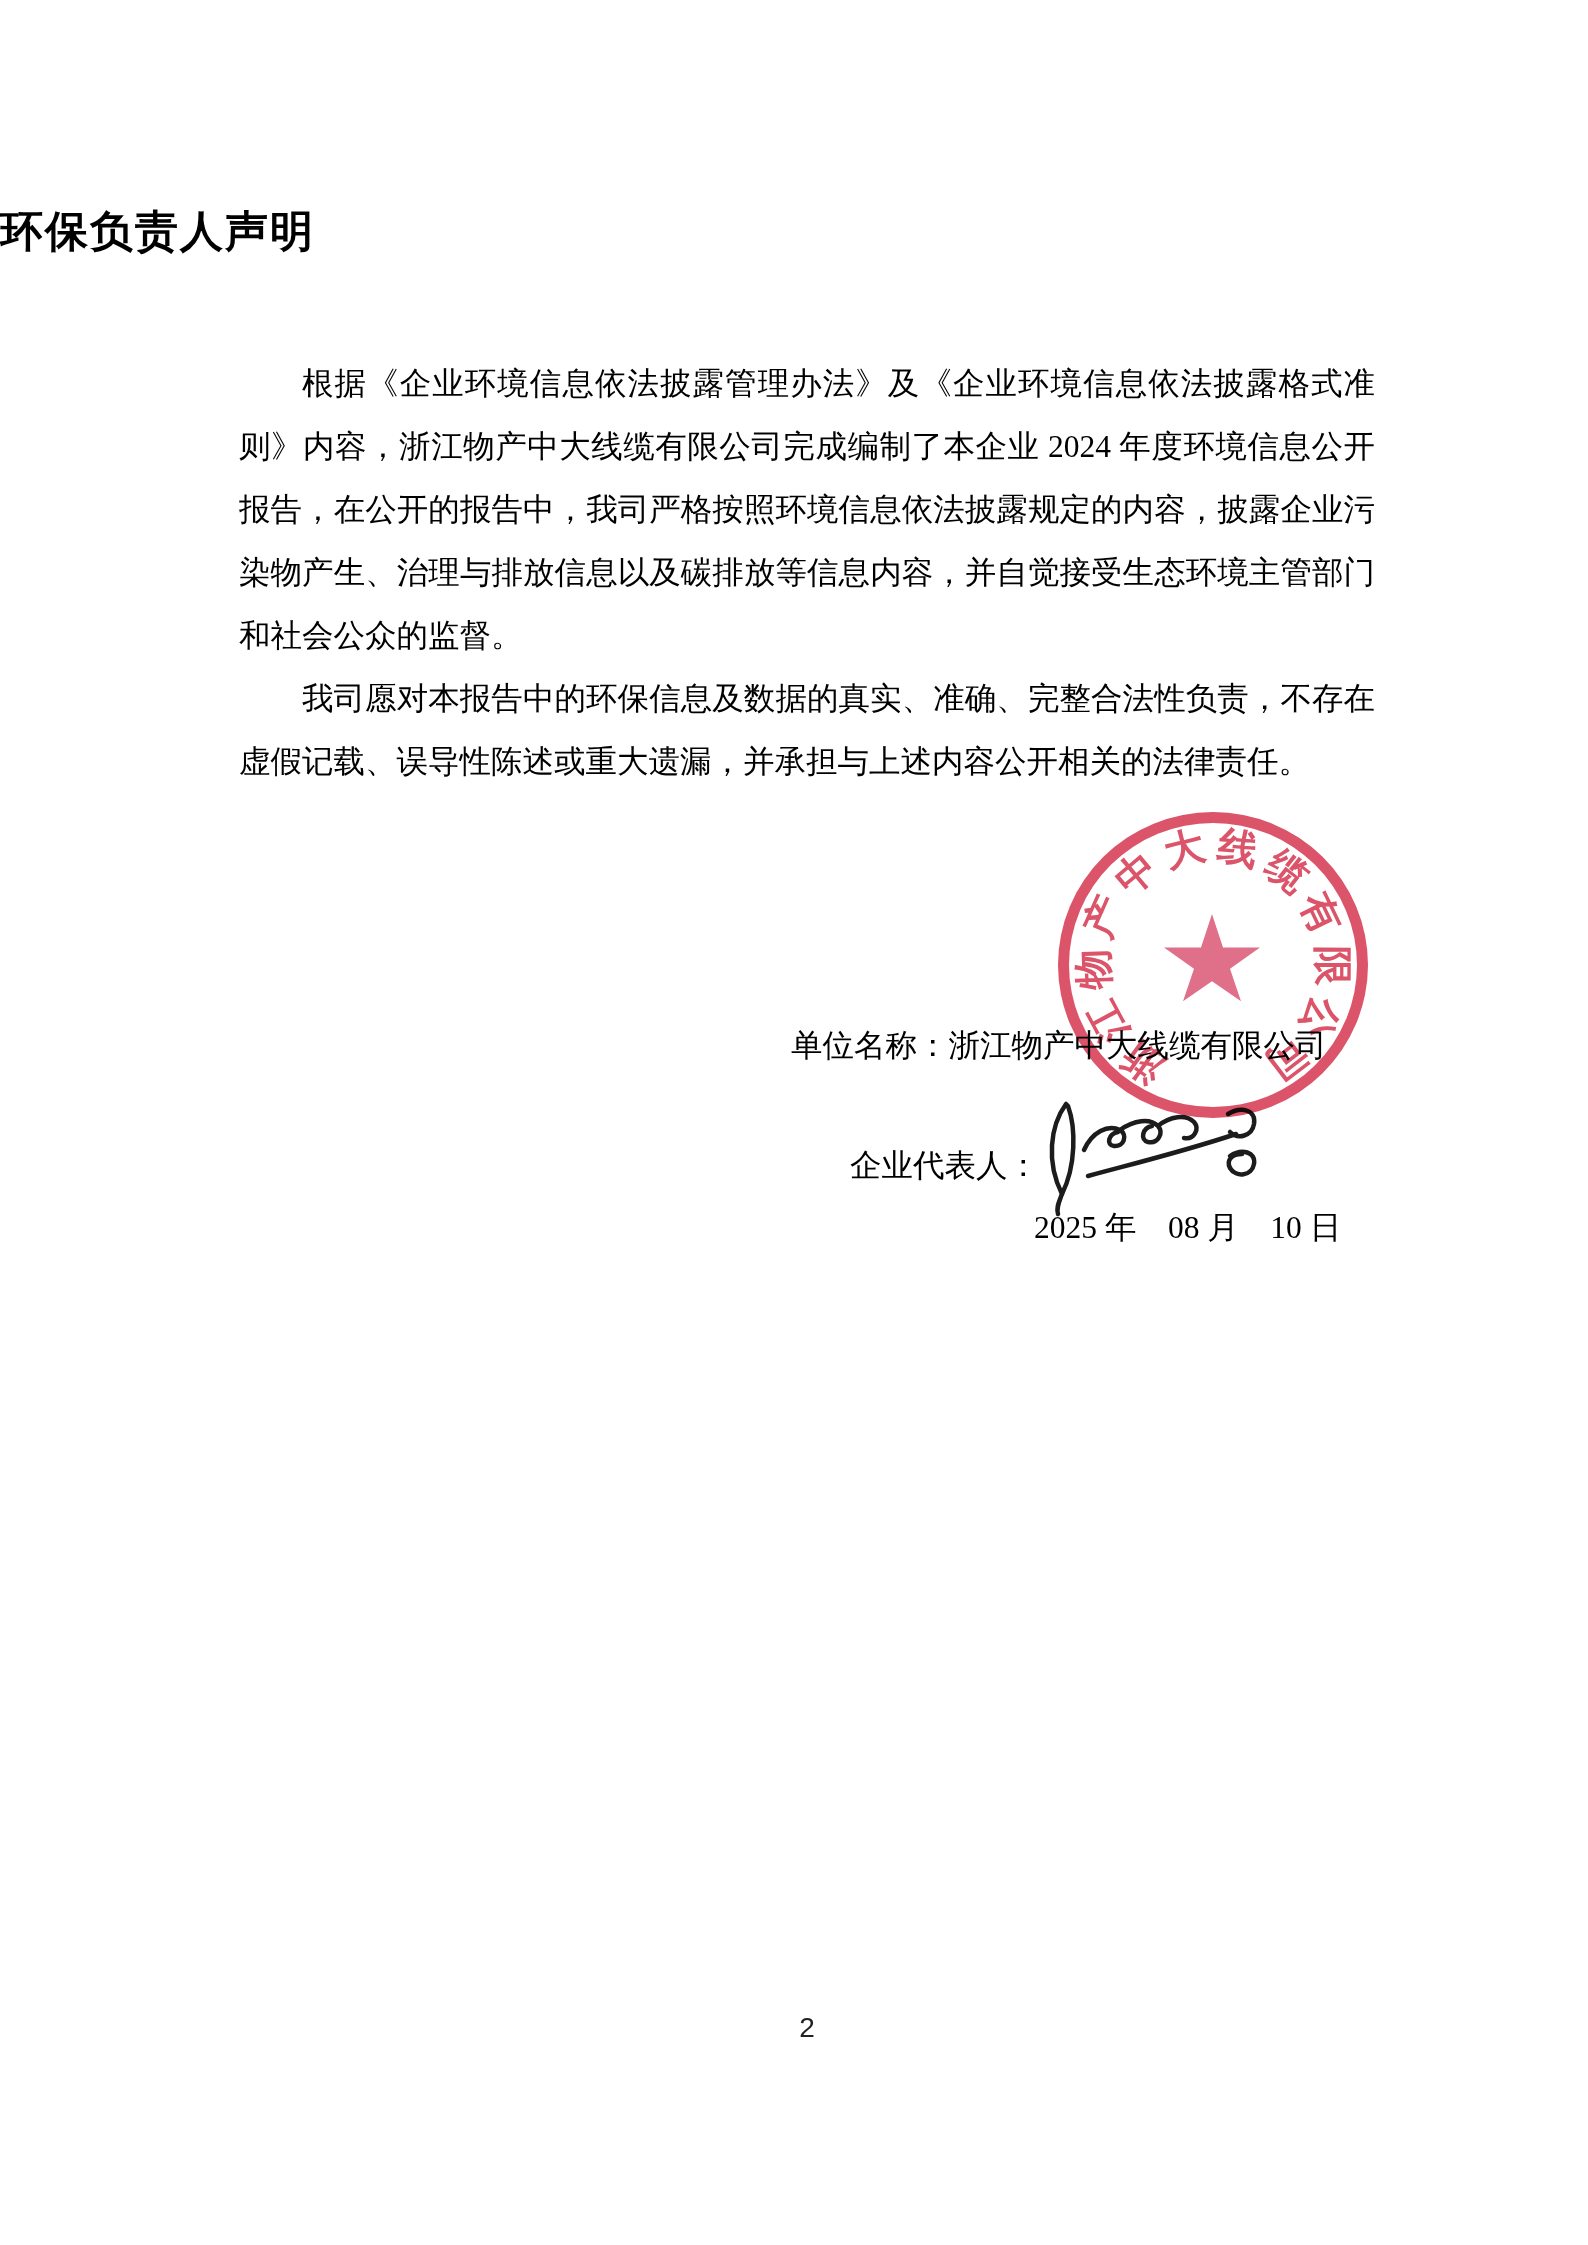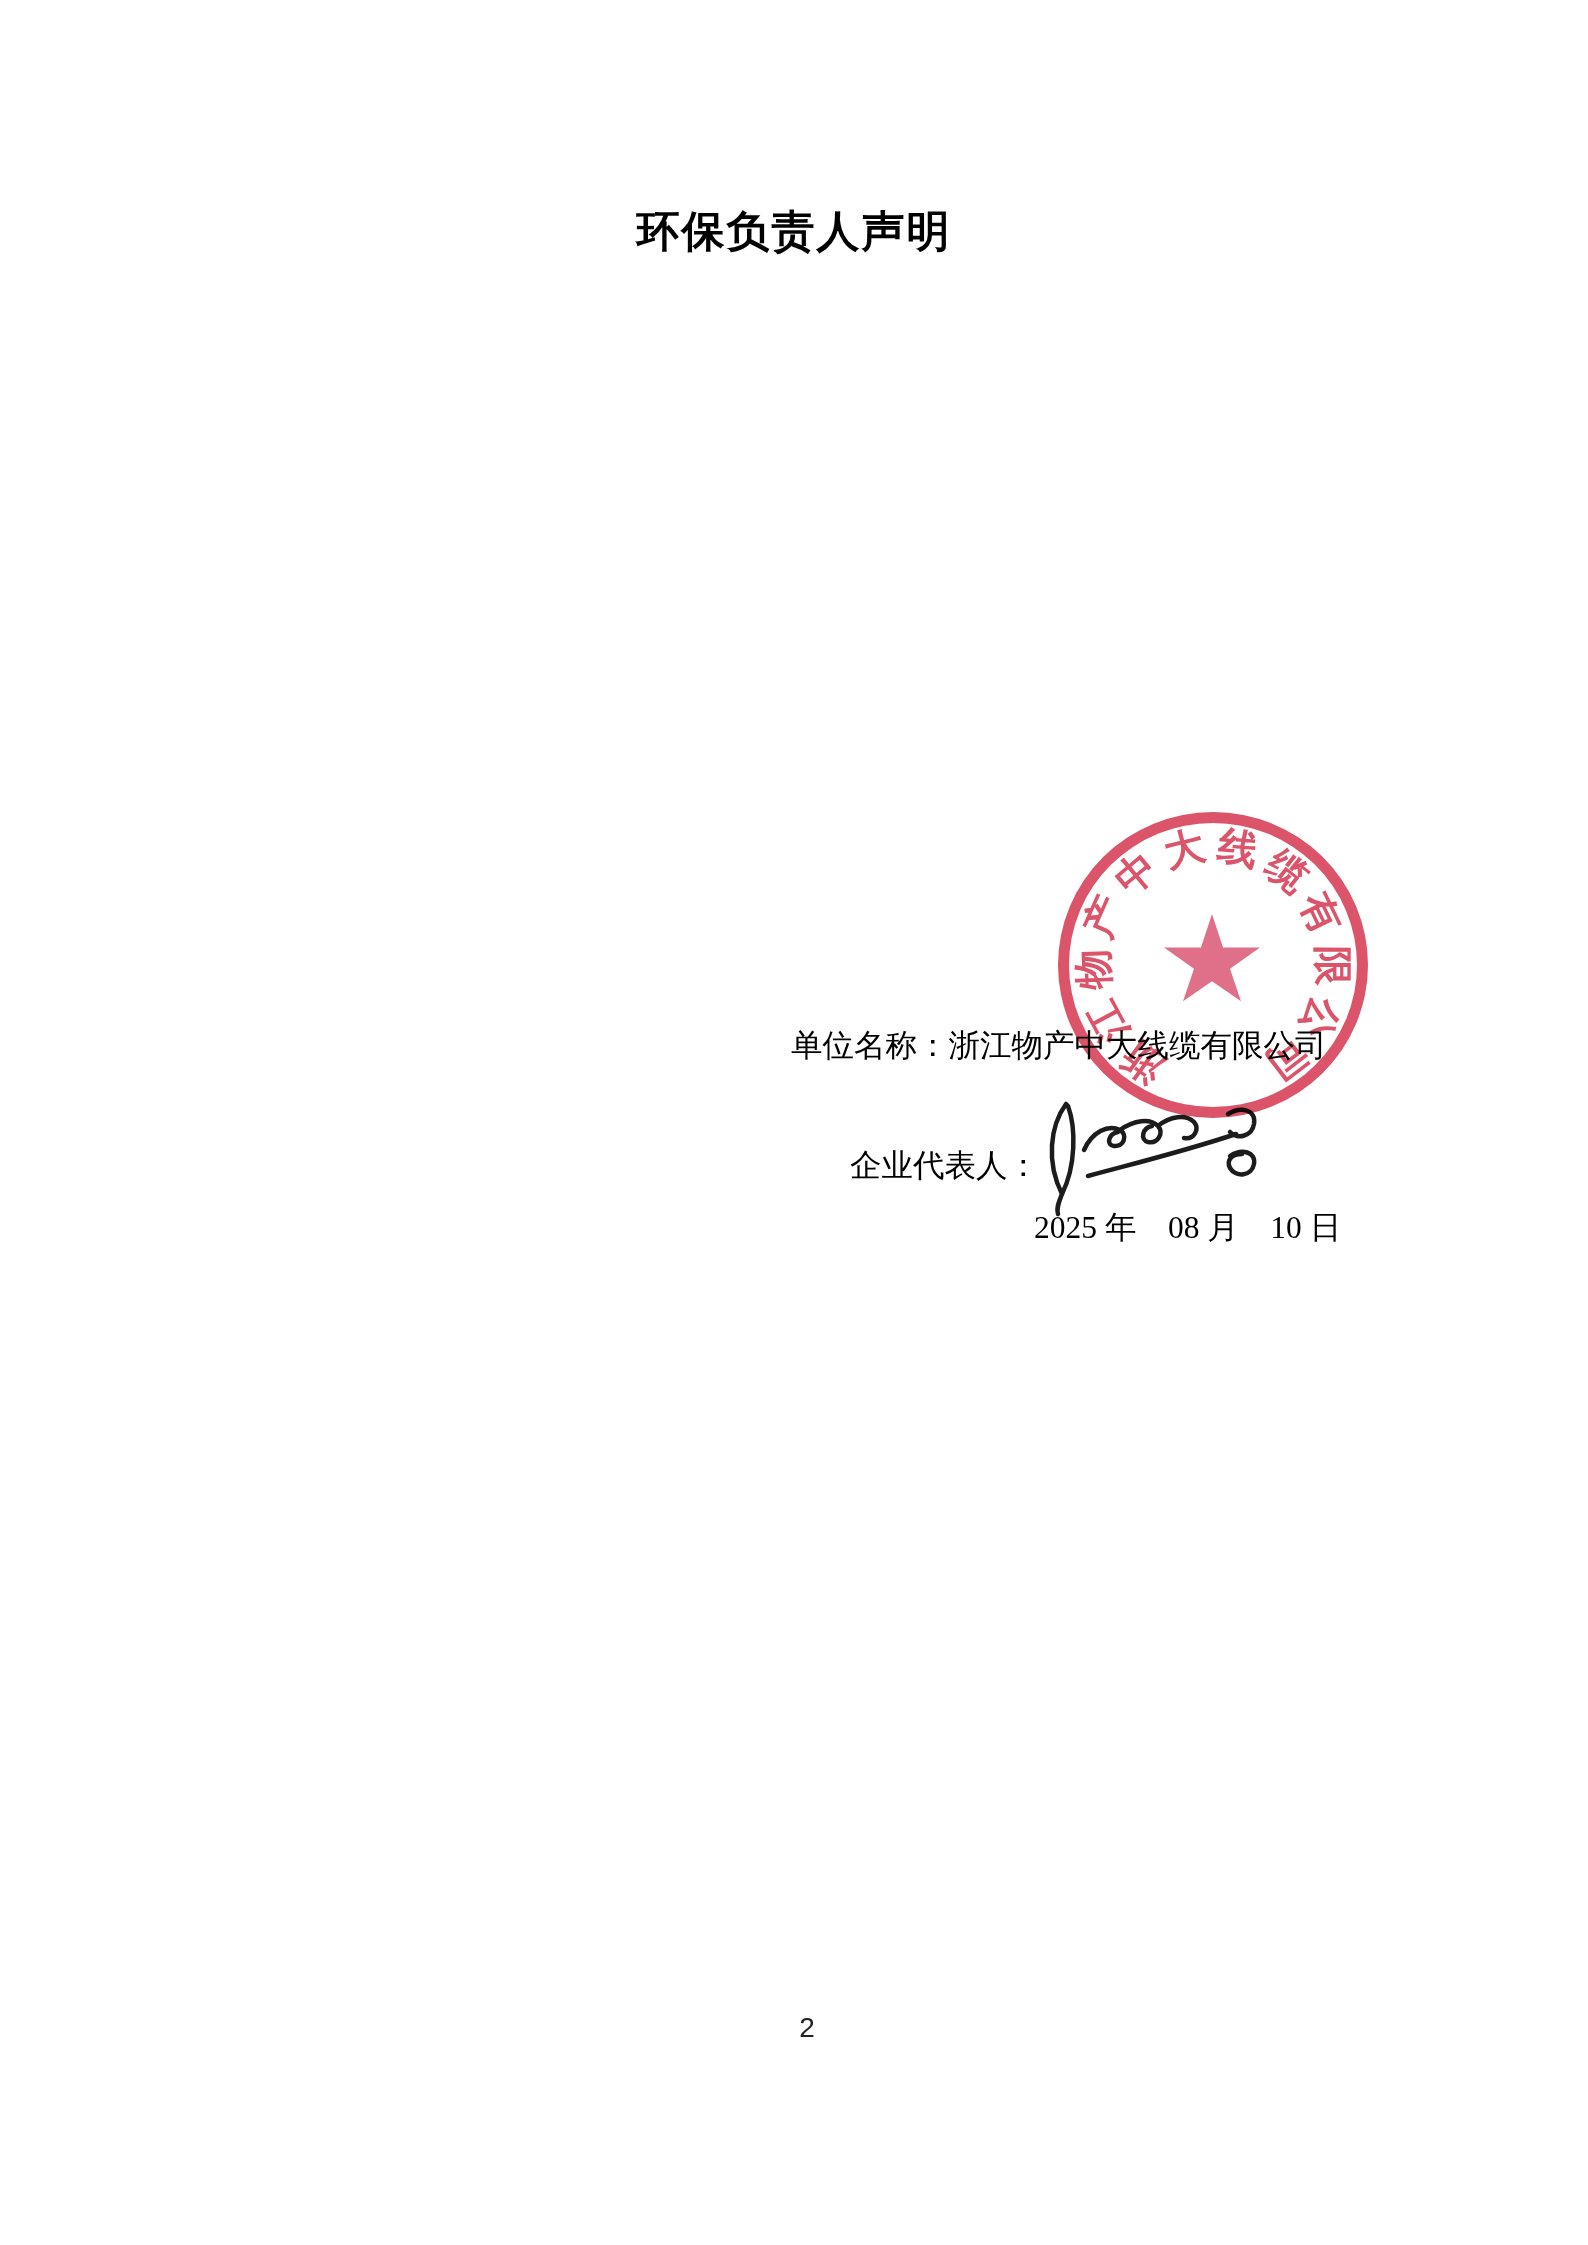--- a/index.html
+++ b/index.html
@@ -17,21 +17,21 @@
     color: #000000;
   }
 
   
   .doc-title {
     position: absolute;
     top: 206px;
     left: 0;
     width: 1588px;
     margin: 0;
-    text-align: center;
+    text-align: left;
     font-size: 43px;
     line-height: 52px;
     font-weight: 700;
     letter-spacing: 2px;
   }
 
   
   .doc-body {
     position: absolute;
     top: 352px;
@@ -140,20 +140,24 @@
     color: #222222;
   }
 </style>
 </head>
 <body>
 
 <div class="page">
 
   <h1 class="doc-title">环保负责人声明</h1>
 
+  <div class="doc-body">
+    <p>根据《企业环境信息依法披露管理办法》及《企业环境信息依法披露格式准则》内容，浙江物产中大线缆有限公司完成编制了本企业 2024 年度环境信息公开报告，在公开的报告中，我司严格按照环境信息依法披露规定的内容，披露企业污染物产生、治理与排放信息以及碳排放等信息内容，并自觉接受生态环境主管部门和社会公众的监督。</p>
+    <p>我司愿对本报告中的环保信息及数据的真实、准确、完整合法性负责，不存在虚假记载、误导性陈述或重大遗漏，并承担与上述内容公开相关的法律责任。</p>
+  </div>
 
   <div class="company-line">单位名称：浙江物产中大线缆有限公司</div>
 
   <div class="rep-line">企业代表人：</div>
 
   <div class="signature">
     <svg viewBox="0 0 240 130" width="240" height="130">
       <path d="M34,12 C18,34 14,70 30,102 C44,74 44,36 36,14 Z"></path>
       <path d="M30,102 C27,110 24,116 26,122"></path>
       <path d="M52,58 C60,40 76,32 88,38 C96,43 92,55 82,54 C74,53 76,42 86,40 M88,38 C102,28 118,26 126,34 C132,41 126,52 116,50 C108,48 110,36 120,34 M126,34 C138,24 154,22 162,30 C168,37 162,48 152,46"></path>

